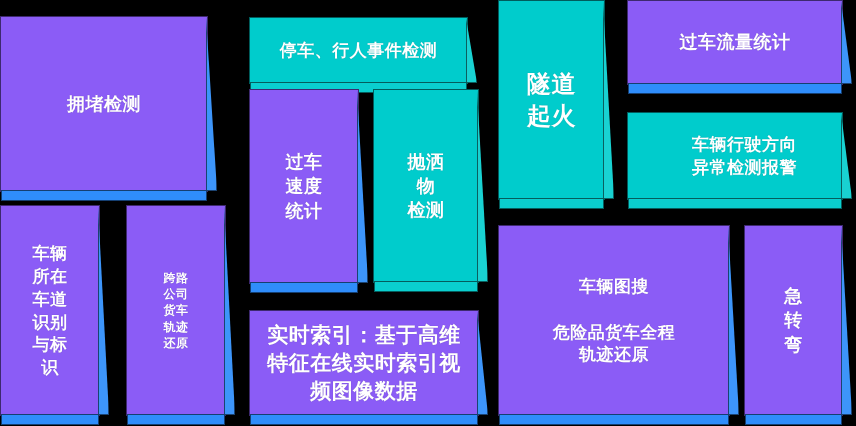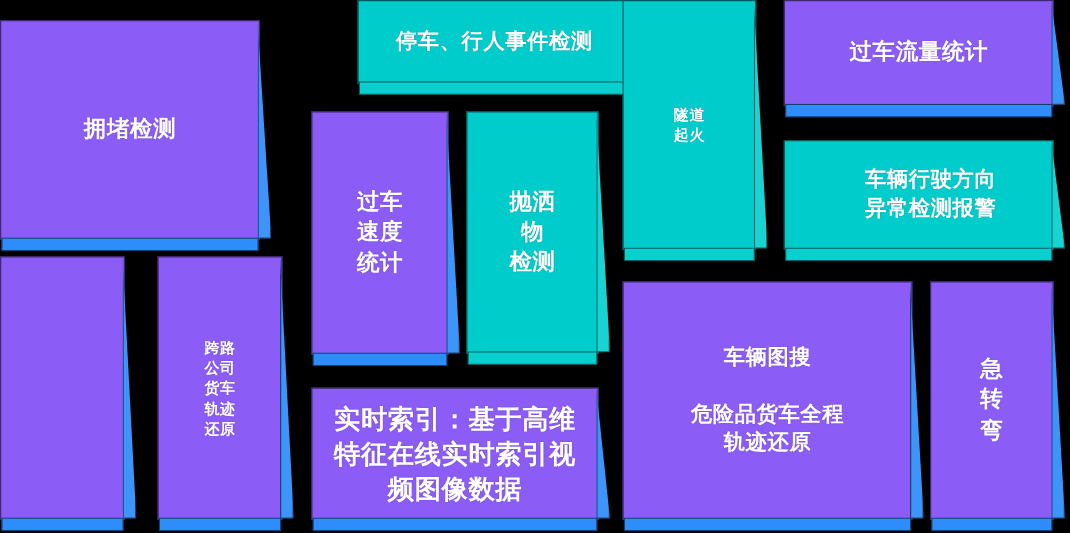--- a/index.html
+++ b/index.html
@@ -80,26 +80,26 @@
 </style>
 </head>
 <body>
 
 <div id="canvas" style="background: rgb(0, 0, 0);">
     <div class="card c-blue" style="left: 0px; top: 16px; width: 208px; height: 176px; font-size: 18px;">
       <span class="ext-r"></span>
       <span class="ext-b"></span>
       <span class="label">拥堵检测</span>
     </div>
-    <div class="card c-teal" style="left: 249px; top: 0px; width: 219px; height: 67px; font-size: 17px; margin-left: 37px;">
+    <div class="card c-teal" style="left: 249px; top: 17px; width: 219px; height: 67px; font-size: 17px;">
       <span class="ext-r"></span>
       <span class="ext-b"></span>
       <span class="label">停车、行人事件检测</span>
     </div>
-    <div class="card c-teal" style="left: 498px; top: 0px; width: 107px; height: 200px; font-size: 12px; text-align: center;">
+    <div class="card c-teal" style="left: 498px; top: 0px; width: 107px; height: 200px; font-size: 24px; text-align: center;">
       <span class="ext-r"></span>
       <span class="ext-b"></span>
       <span class="label">隧道
 起火</span>
     </div>
     <div class="card c-blue" style="left: 627px; top: 0px; width: 216px; height: 85px; font-size: 18px;">
       <span class="ext-r"></span>
       <span class="ext-b"></span>
       <span class="label">过车流量统计</span>
     </div>
@@ -119,20 +119,26 @@
     <div class="card c-teal" style="left: 373px; top: 89px; width: 106px; height: 194px; font-size: 18px;">
       <span class="ext-r"></span>
       <span class="ext-b"></span>
       <span class="label">抛洒
 物
 检测</span>
     </div>
     <div class="card c-blue vertical" style="left: 0px; top: 205px; width: 100px; height: 211px; font-size: 17px;">
       <span class="ext-r"></span>
       <span class="ext-b"></span>
+      <span class="label">车辆
+所在
+车道
+识别
+与标
+识</span>
     </div>
     <div class="card c-blue vertical" style="left: 126px; top: 205px; width: 100px; height: 211px; font-size: 12px;">
       <span class="ext-r"></span>
       <span class="ext-b"></span>
       <span class="label">跨路
 公司
 货车
 轨迹
 还原</span>
     </div>

